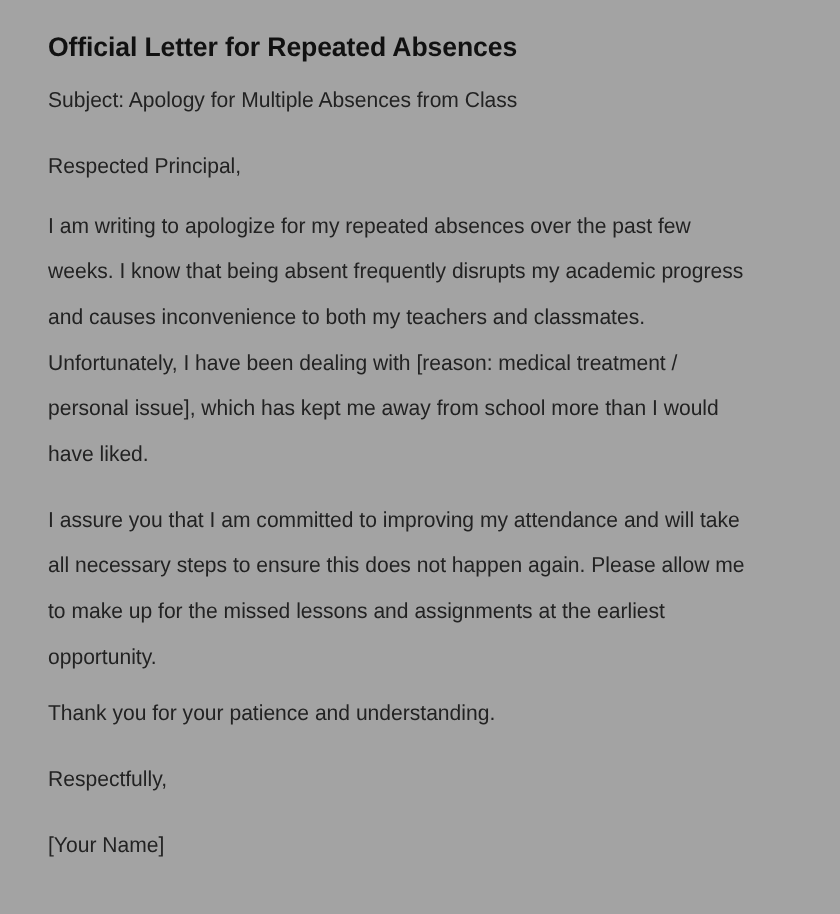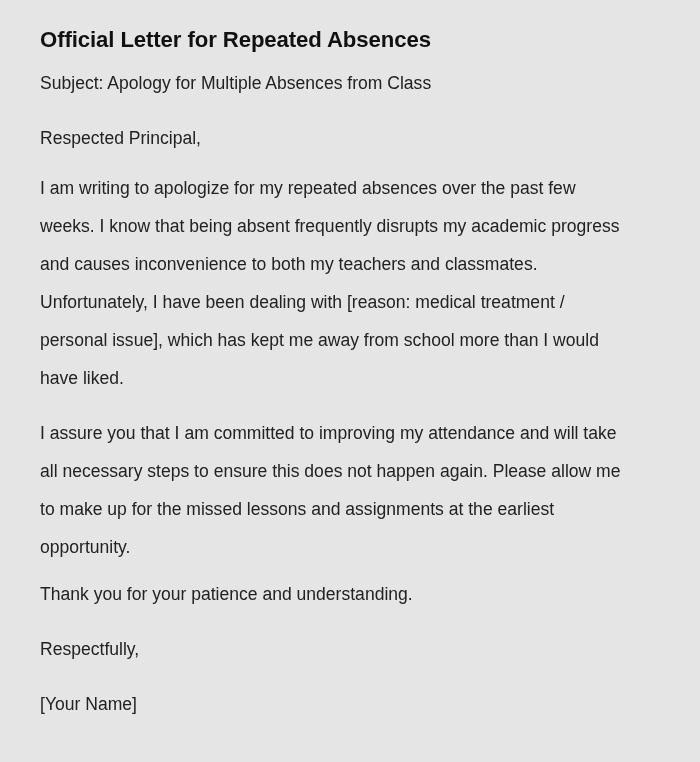--- a/index.html
+++ b/index.html
@@ -12,21 +12,21 @@
     width: 700px;
     height: 762px;
     overflow: hidden;
     font-family: "Liberation Sans", "DejaVu Sans", sans-serif;
     -webkit-font-smoothing: antialiased;
   }
   .page {
     position: relative;
     width: 700px;
     height: 762px;
-    background: #e5e5e5;
+    background: #a3a3a3;
     box-sizing: border-box;
     padding: 0;
   }
   .letter {
     position: absolute;
     left: 40px;
     top: 0;
     width: 586px;
   }
   .letter-title {

